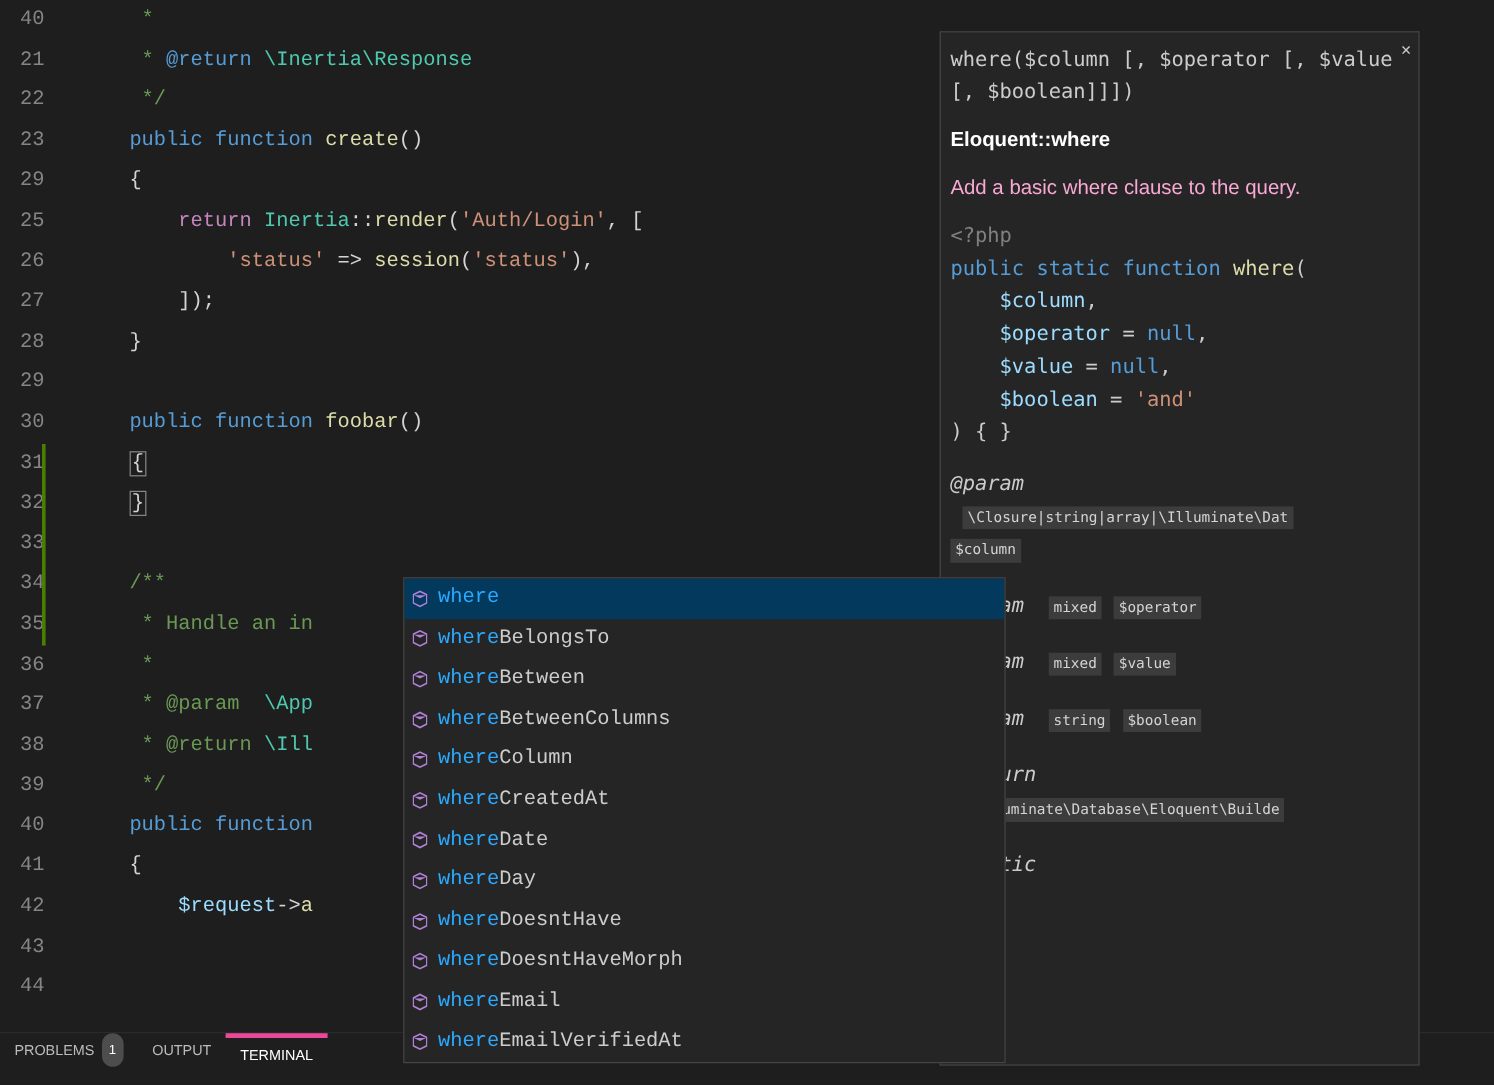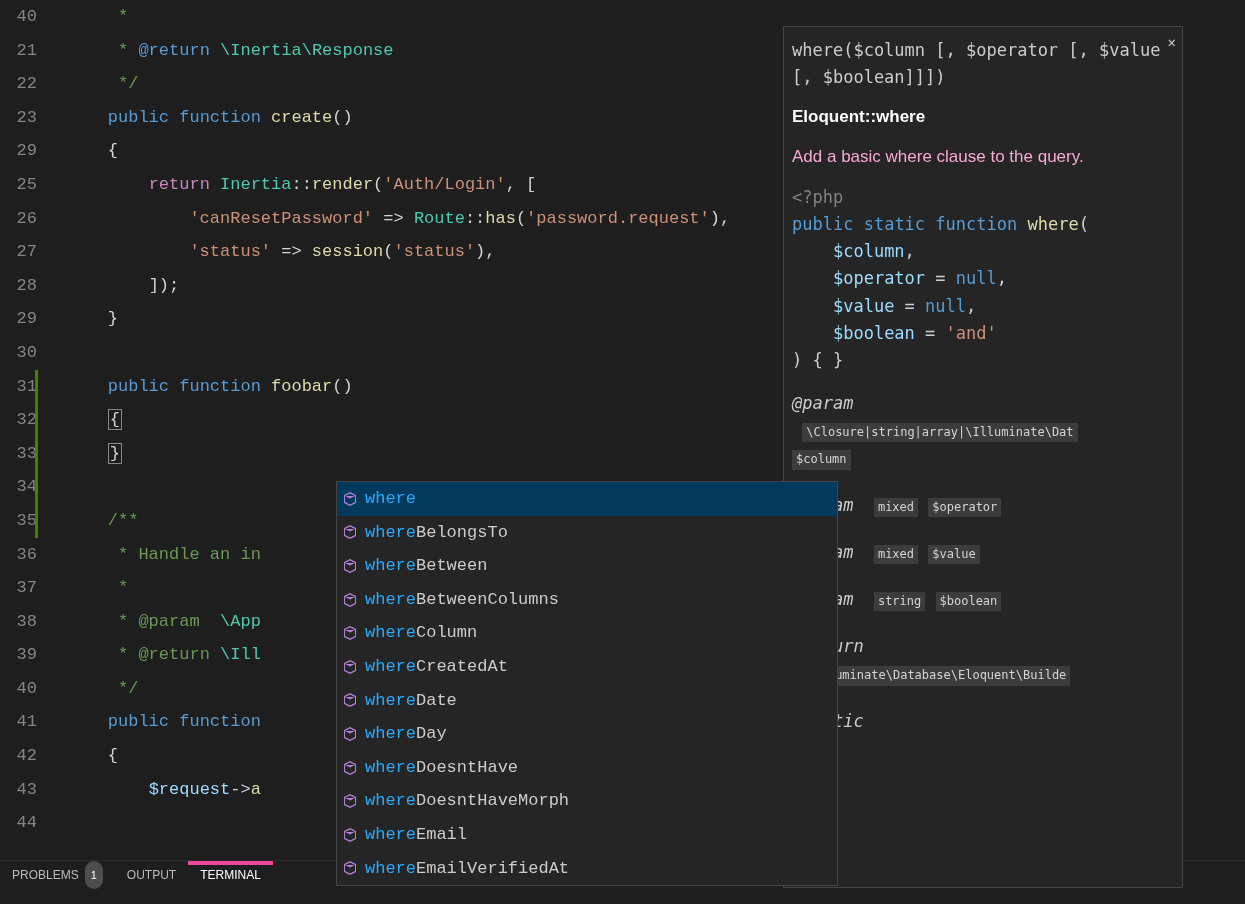--- a/index.html
+++ b/index.html
@@ -149,21 +149,21 @@
   font-family: 'Segoe UI', sans-serif;
   font-size: 12px;
   color: #bbb;
 }
 .btab {
   padding: 0 12px;
   height: 28px;
   line-height: 28px;
   cursor: pointer;
   display: flex;
-  align-items: flex-end;
+  align-items: flex-start;
   gap: 6px;
 }
 .btab.active {
   color: #ffffff;
   border-top: 4px solid #ec4899;
   background: #1e1e1e;
 }
 .badge {
   background: #4d4d4d;
   border-radius: 10px;
@@ -205,21 +205,20 @@
     </div>
   <div class="code-area">
     <div class="green-marker"></div>
 
     <div class="line"><span class="c-punct">    </span><span class="c-comment"> </span><span class="c-comment">*</span></div>
     <div class="line"><span class="c-punct">     </span><span class="c-comment">* </span><span class="c-tag">@return</span><span class="c-comment"> </span><span class="c-type">\Inertia\</span><span class="c-type2">Response</span></div>
     <div class="line"><span class="c-punct">     </span><span class="c-comment">*/</span></div>
     <div class="line"><span class="c-punct">    </span><span class="c-kw">public</span> <span class="c-kw">function</span> <span class="c-fn">create</span><span class="c-punct">()</span></div>
     <div class="line"><span class="c-punct">    </span><span class="c-punct">{</span></div>
     <div class="line"><span class="c-punct">        </span><span class="c-kw2">return</span> <span class="c-type2">Inertia</span><span class="c-punct">::</span><span class="c-call">render</span><span class="c-punct">(</span><span class="c-str">'Auth/Login'</span><span class="c-punct">, [</span></div>
-    <div class="line"><span class="c-punct">            </span><span class="c-str">'canResetPassword'</span><span class="c-punct"> =&gt; </span><span class="c-type2">Route</span><span class="c-punct">::</span><span class="c-call">has</span><span class="c-punct">(</span><span class="c-str">'password.request'</span><span class="c-punct">),</span></div>
     <div class="line"><span class="c-punct">            </span><span class="c-str">'status'</span><span class="c-punct"> =&gt; </span><span class="c-call">session</span><span class="c-punct">(</span><span class="c-str">'status'</span><span class="c-punct">),</span></div>
     <div class="line"><span class="c-punct">        </span><span class="c-punct">]);</span></div>
     <div class="line"><span class="c-punct">    </span><span class="c-punct">}</span></div>
     <div class="line"></div>
     <div class="line"><span class="c-punct">    </span><span class="c-kw">public</span> <span class="c-kw">function</span> <span class="c-fn">foobar</span><span class="c-punct">()</span></div>
     <div class="line"><span class="c-punct">    </span><span class="c-punct brace-hl">{</span></div>
     <div class="line"><span class="c-punct">    </span><span class="c-punct brace-hl">}</span></div>
     <div class="line"></div>
     <div class="line"><span class="c-punct">    </span><span class="c-comment">/**</span></div>
     <div class="line"><span class="c-punct">    </span><span class="c-comment"> * Handle an in</span></div>

